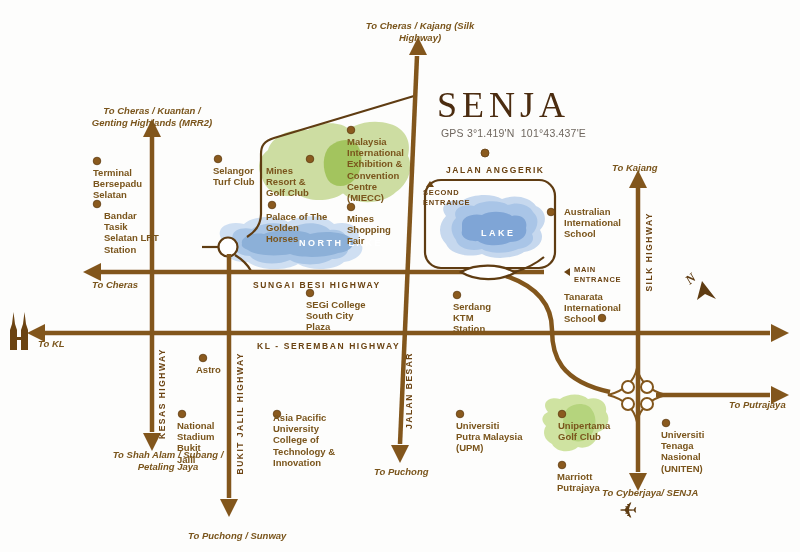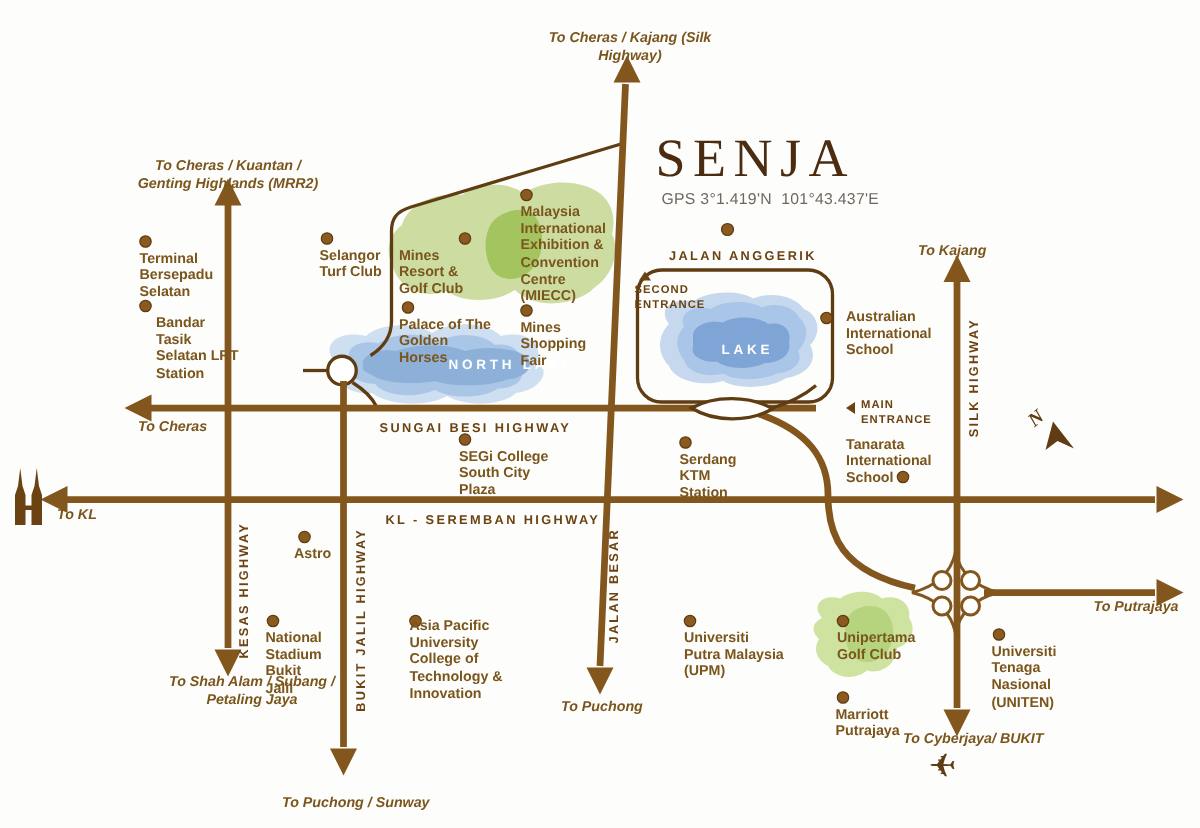--- a/index.html
+++ b/index.html
@@ -145,21 +145,21 @@
 
   <div class="abs dir ctr" style="left:360px;top:20px;width:120px;">To Cheras / Kajang (Silk Highway)</div>
   <div class="abs dir ctr" style="left:88px;top:105px;width:128px;">To Cheras / Kuantan / Genting Highlands (MRR2)</div>
   <div class="abs dir" style="left:612px;top:162px;">To Kajang</div>
   <div class="abs dir" style="left:92px;top:279px;">To Cheras</div>
   <div class="abs dir" style="left:38px;top:338px;">To KL</div>
   <div class="abs dir" style="left:729px;top:399px;">To Putrajaya</div>
   <div class="abs dir ctr" style="left:100px;top:449px;width:136px;">To Shah Alam / Subang / Petaling Jaya</div>
   <div class="abs dir" style="left:188px;top:530px;">To Puchong / Sunway</div>
   <div class="abs dir" style="left:374px;top:466px;">To Puchong</div>
-  <div class="abs dir" style="left:602px;top:487px;">To Cyberjaya/ BUKIT</div>
+  <div class="abs dir" style="left:602px;top:487px;">To Cyberjaya/ SENJA</div>
 
   <div class="abs entr" style="left:423px;top:188px;width:54px;">SECOND ENTRANCE</div>
   <div class="abs entr" style="left:574px;top:265px;width:56px;">MAIN ENTRANCE</div>
 
   <div class="abs lakelbl" style="left:299px;top:238px;">NORTH LAKE</div>
   <div class="abs lakelbl" style="left:481px;top:228px;">LAKE</div>
 
   <div class="abs poi" style="left:93px;top:167px;width:50px;">Terminal Bersepadu Selatan</div>
   <div class="abs poi" style="left:104px;top:210px;width:58px;">Bandar Tasik Selatan LRT Station</div>
   <div class="abs poi" style="left:213px;top:165px;width:44px;">Selangor Turf Club</div>

